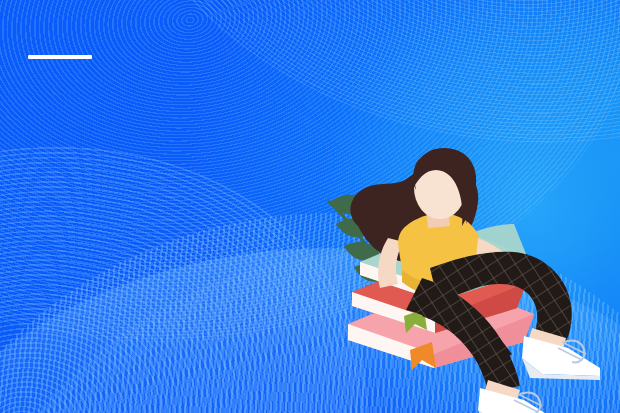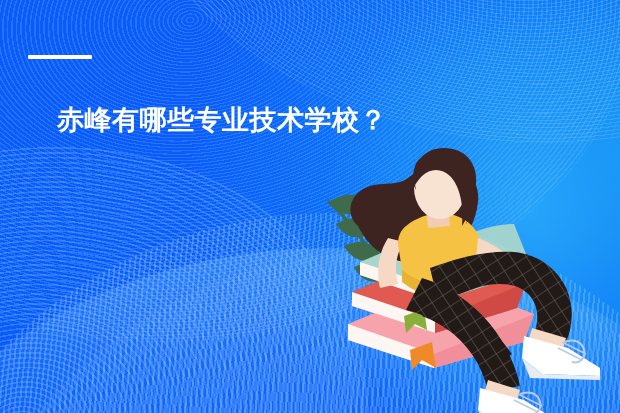--- a/index.html
+++ b/index.html
@@ -173,21 +173,20 @@
   <div class="bg-rightglow"></div>
   <div class="arcs-top"></div>
   <div class="arcs-top2"></div>
   <div class="arcs-bottom"></div>
   <div class="wave-crest"></div>
   <div class="wave-band"></div>
   <div class="wave-band2"></div>
 
   <div class="rule"></div>
 
-  <h1 class="headline">赤峰有哪些专业技术学校？</h1>
 
   <div class="illustration">
     <svg viewBox="0 0 302 285" xmlns="http://www.w3.org/2000/svg" role="img">
       <defs>
         <pattern id="checks" width="13" height="13" patternUnits="userSpaceOnUse" patternTransform="rotate(-33)">
           <rect width="13" height="13" fill="#221a17"></rect>
           <path d="M0 0 H13 M0 0 V13" stroke="#6f645c" stroke-width="1.1"></path>
         </pattern>
         <clipPath id="legclip">
           <path d="M92 120 L150 96 L214 126 L196 176 L132 205 Z"></path>

